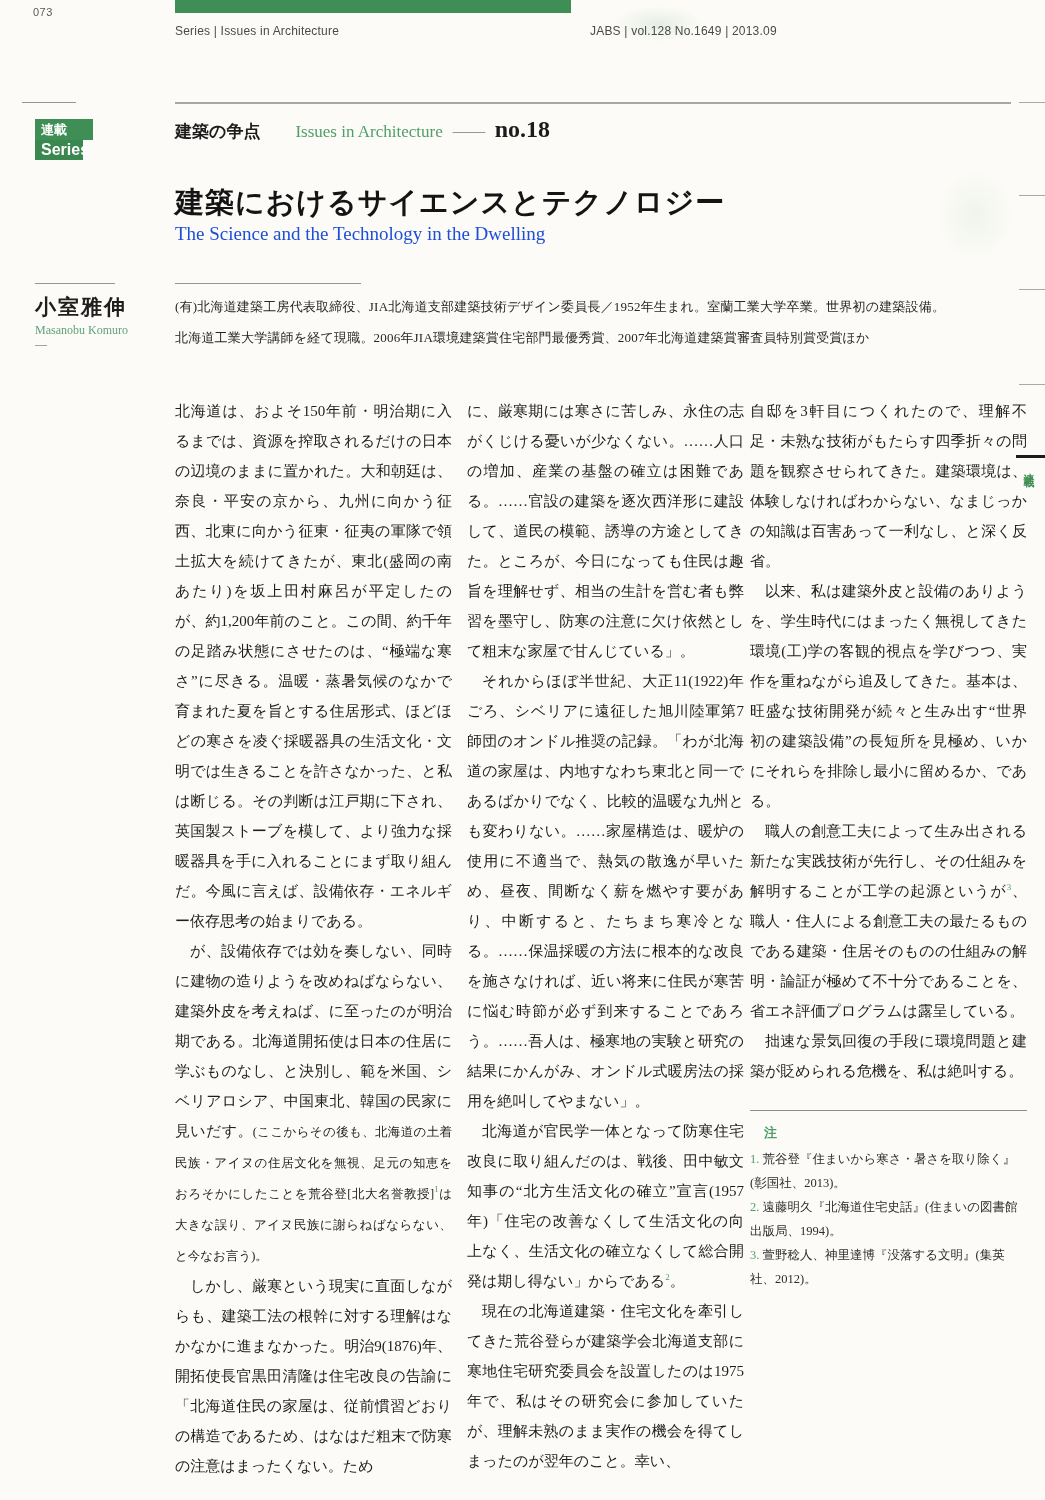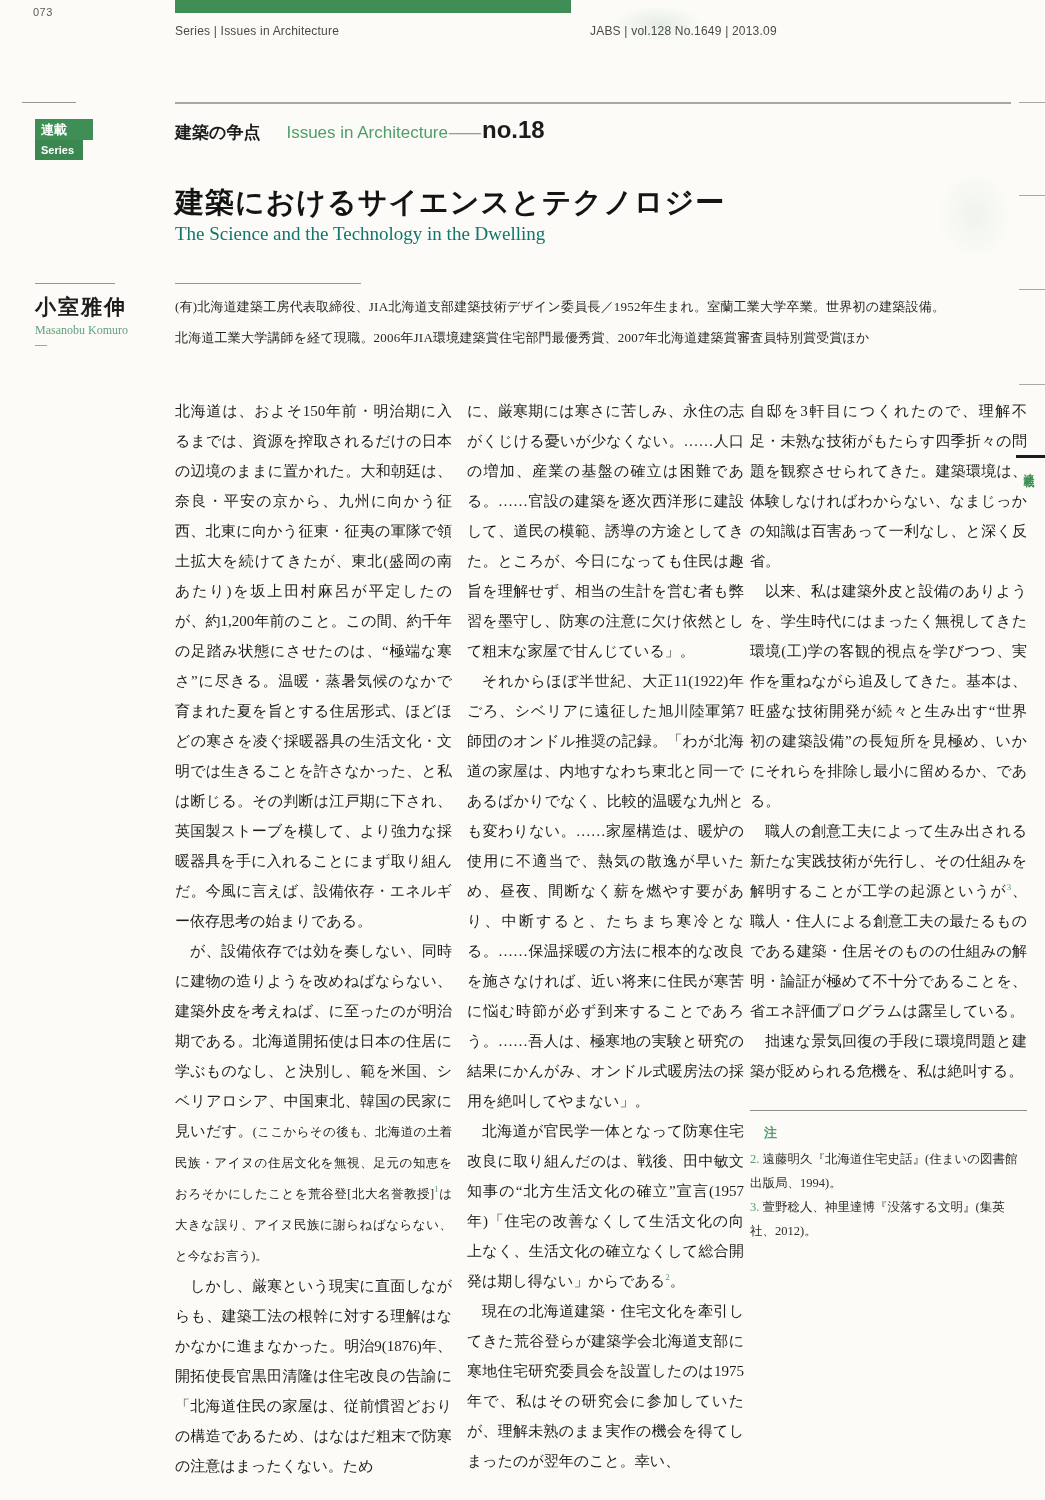--- a/index.html
+++ b/index.html
@@ -15,30 +15,30 @@
   .hdr-left{left:175px;top:24px;}
   .hdr-right{left:590px;top:24px;}
   .rule{height:1px;background:#97958f;}
   .rule-left{left:22px;top:102px;width:54px;}
   .rule-main{left:175px;top:102px;width:836px;height:2px;background:#a9a7a1;}
   .tick{left:1019px;width:26px;height:1px;background:#aaa8a2;}
   .t1{top:102px;}.t2{top:195px;}.t3{top:289px;}.t4{top:384px;}
   
   .badge{left:35px;top:119px;font-family:"Liberation Sans","DejaVu Sans",sans-serif;color:#fff;font-weight:bold;}
   .badge-jp{width:52px;height:21px;background:#3f8e55;font-size:13px;line-height:21px;padding-left:6px;}
-  .badge-en{width:42px;height:20px;background:#3a8850;font-size:11px;line-height:20px;padding-left:6px;}
+  .badge-en{width:42px;height:20px;background:#3a8850;font-size:16px;line-height:20px;padding-left:6px;}
   
-  .series-line{left:175px;top:116px;display:flex;align-items:baseline;font-family:Liberation Sans, sans-serif;}
+  .series-line{left:175px;top:116px;display:flex;align-items:baseline;gap:9px;font-family:Liberation Serif, serif;}
   .sl-jp{font-size:17px;font-weight:bold;color:#1c1c1c;}
   .sl-en{font-size:17px;color:#4f9e6a;margin-left:26px;}
   .sl-dash{font-size:18px;color:#9a9892;transform:scaleX(1.8);display:inline-block;margin:0 8px;}
   .sl-no{font-size:24px;font-weight:bold;color:#1c1c1c;}
   
   .title-jp{left:175px;top:183px;font-size:29px;font-weight:bold;color:#141414;letter-spacing:1px;}
-  .title-en{left:175px;top:223px;font-size:19px;color:#0f766e;}
+  .title-en{left:175px;top:223px;font-size:19px;color:#1d4ed8;}
   
   .author-rule{left:35px;top:283px;width:80px;}
   .bio-rule{left:175px;top:283px;width:186px;}
   .author-name{left:35px;top:293px;font-size:21px;font-weight:bold;color:#1e1e1e;letter-spacing:2px;}
   .author-romaji{left:35px;top:323px;font-size:12px;color:#5fa178;}
   .author-dash{left:35px;top:337px;font-size:12px;color:#77756f;}
   .bio{left:175px;top:291px;width:842px;font-size:13px;line-height:31px;color:#262624;letter-spacing:.2px;}
   
   .col{top:396px;width:277px;height:1104px;font-size:15px;line-height:30px;text-align:justify;color:#1d1d1b;}
   .col1{left:175px;}
@@ -114,19 +114,20 @@
 </div>
 
 <div class="abs col col3">
   <p class="noindent"><span>自邸を3軒目につくれたので、理解不足・未熟な技術がもたらす四季折々の問題を観察させられてきた。建築環境は、体験しなければわからない、なまじっかの知識は百害あって一利なし、と深く反省。</span></p>
   <p><span>以来、私は建築外皮と設備のありようを、学生時代にはまったく無視してきた環境(工)学の客観的視点を学びつつ、実作を重ねながら追及してきた。基本は、旺盛な技術開発が続々と生み出す“世界初の建築設備”の長短所を見極め、いかにそれらを排除し最小に留めるか、である。</span></p>
   <p><span>職人の創意工夫によって生み出される新たな実践技術が先行し、その仕組みを解明することが工学の起源というが</span><sup>3</sup><span>、職人・住人による創意工夫の最たるものである建築・住居そのものの仕組みの解明・論証が極めて不十分であることを、省エネ評価プログラムは露呈している。</span></p>
   <p><span>拙速な景気回復の手段に環境問題と建築が貶められる危機を、私は絶叫する。</span></p>
 
   <div class="notes">
     <div class="notes-heading">注</div>
+    <div class="note"><span class="nnum">1.</span> <span>荒谷登『住まいから寒さ・暑さを取り除く』(彰国社、2013)。</span></div>
     <div class="note"><span class="nnum">2.</span> <span>遠藤明久『北海道住宅史話』(住まいの図書館出版局、1994)。</span></div>
     <div class="note"><span class="nnum">3.</span> <span>萱野稔人、神里達博『没落する文明』(集英社、2012)。</span></div>
   </div>
 </div>
 
 <div class="abs side-marker"></div>
 <div class="abs side-tab">連載</div>
 
 </body></html>

